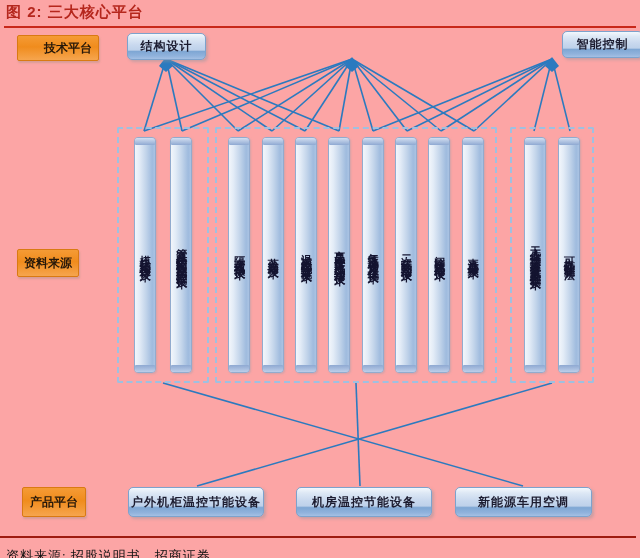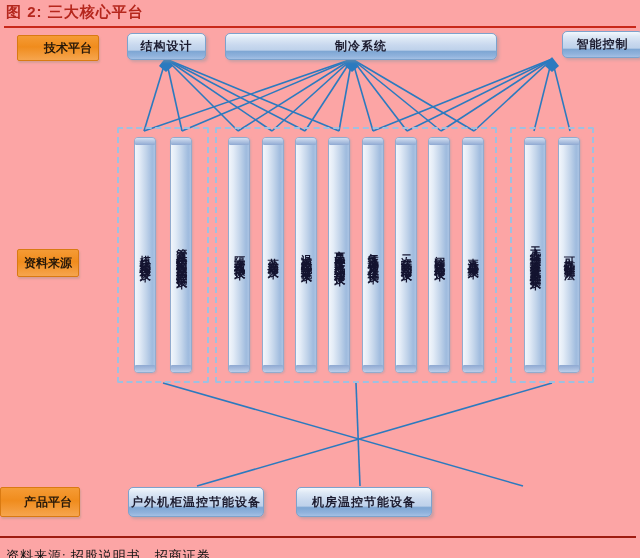--- a/index.html
+++ b/index.html
@@ -16,21 +16,21 @@
   
   .side-label{
     position:absolute;display:flex;align-items:center;justify-content:center;
     background:linear-gradient(180deg,#f59b35 0%,#f08c1d 45%,#f6a54e 100%);
     border:1px solid #d97a12;border-radius:2px;
     font-size:12px;font-weight:bold;color:#26180a;
     box-shadow:1px 2px 2px rgba(150,140,120,.35);
   }
   #lbl-platform{left:17px;top:35px;width:60px;height:24px;padding-left:20px;}
   #lbl-modules{left:17px;top:249px;width:60px;height:26px;}
-  #lbl-products{left:0;top:487px;width:62px;height:28px;padding-left:16px;}
+  #lbl-products{left:22px;top:487px;width:62px;height:28px;}
   
   .pill{
     position:absolute;display:flex;align-items:center;justify-content:center;
     background:linear-gradient(180deg,#f3f8fd 0%,#dde8f5 18%,#c8d8ee 45%,#bed1ea 64%,#7fa7d4 70%,#90b2dc 88%,#a4c0e4 100%);
     border:1px solid #7da2cc;border-radius:5px;
     font-size:12px;font-weight:bold;color:#1c1c30;letter-spacing:1px;
     box-shadow:2px 2px 3px rgba(140,150,160,.45);
   }
   #plat-1{left:127px;top:33px;width:77px;height:25px;}
   #plat-2{left:225px;top:33px;width:270px;height:25px;}
@@ -121,21 +121,20 @@
     <line x1="163" y1="383" x2="523" y2="486"></line>
     <line x1="552" y1="383" x2="197" y2="486"></line>
     <line x1="356" y1="383" x2="360" y2="486"></line>
   </svg>
 
   <div class="side-label" id="lbl-platform">技术平台</div>
   <div class="side-label" id="lbl-modules">资料来源</div>
   <div class="side-label" id="lbl-products">产品平台</div>
 
   <div class="pill" id="plat-1">结构设计</div>
-  <div class="pill" id="plat-2">制冷系统</div>
   <div class="pill" id="plat-3">智能控制</div>
 
   <div class="group" id="group-1">
     <div class="bar">
         <span class="bar-text">模块化结构设计技术</span>
       </div>
     <div class="bar">
         <span class="bar-text">管道及防护结构振动及噪声控制技术</span>
       </div>
   </div>
@@ -171,17 +170,18 @@
     <div class="bar">
         <span class="bar-text">无人值守场景环境参数采集及控制技术</span>
       </div>
     <div class="bar">
         <span class="bar-text">可靠性控制算法</span>
       </div>
   </div>
 
   <div class="pill" id="prod-1">户外机柜温控节能设备</div>
   <div class="pill" id="prod-2">机房温控节能设备</div>
+  <div class="pill" id="prod-3">新能源车用空调</div>
 
   <div class="bottom-rule"></div>
   <div class="source">资料来源: 招股说明书、招商证券</div>
 
 </div>
 
 </body></html>

